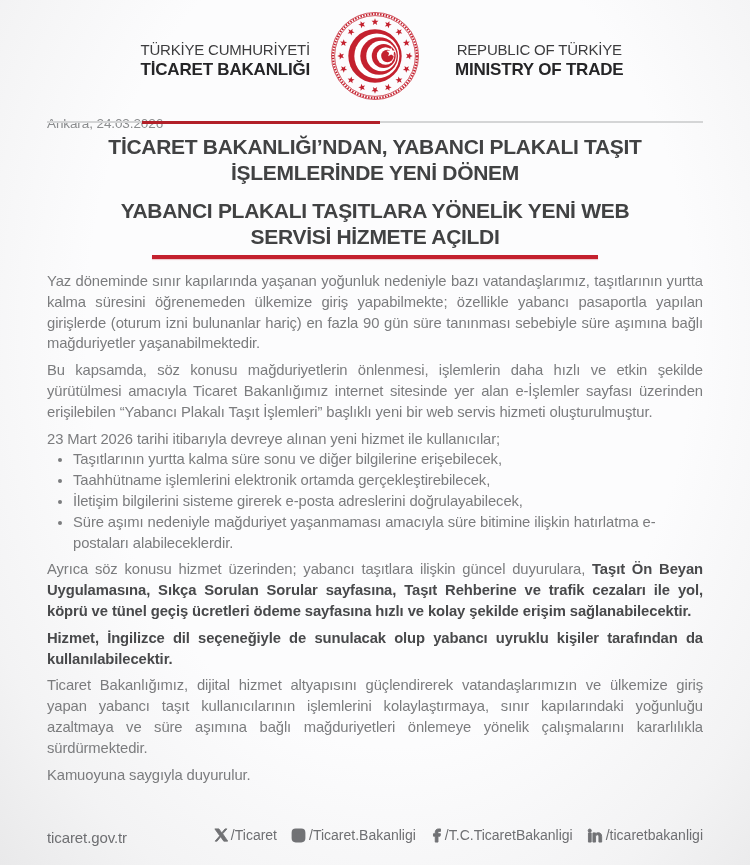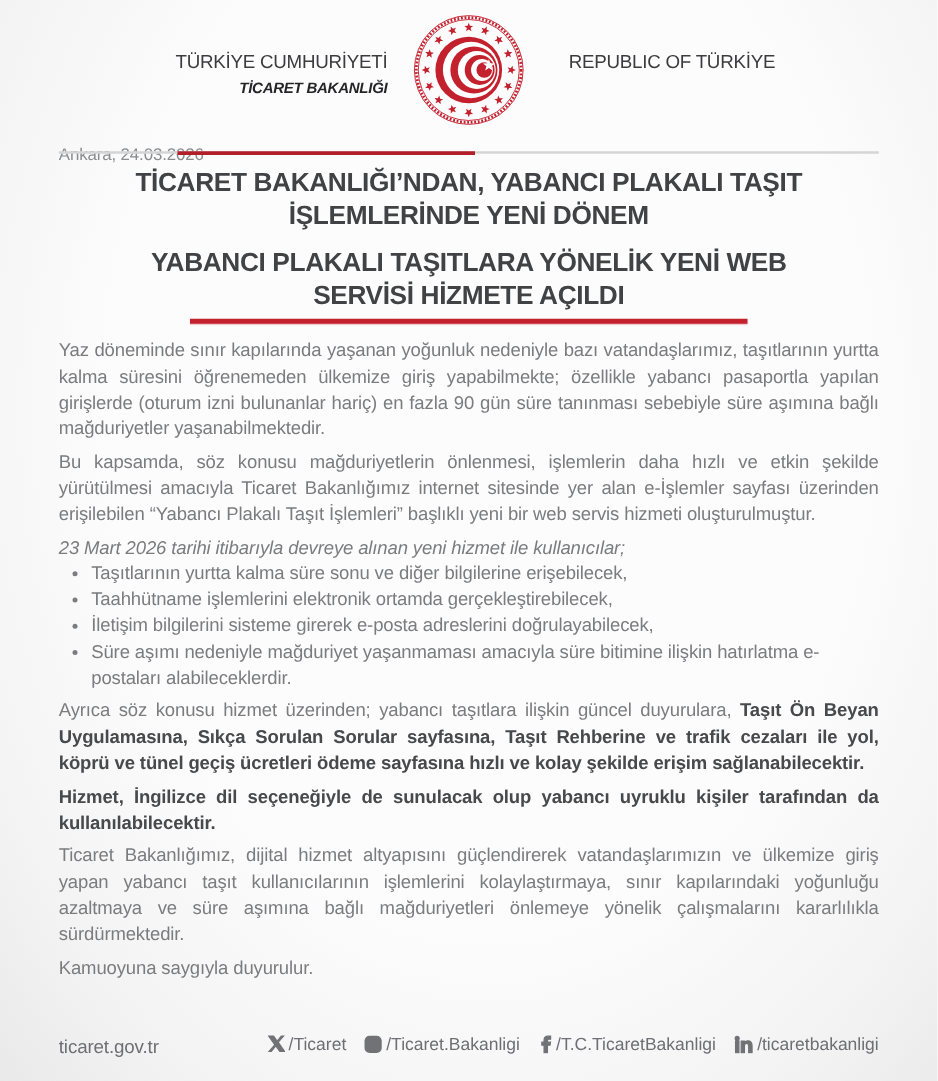--- a/index.html
+++ b/index.html
@@ -6,38 +6,38 @@
   body{font-family:"Liberation Sans","DejaVu Sans",sans-serif;}
   .page{
     position:relative;width:750px;height:865px;overflow:hidden;
     background:radial-gradient(ellipse at 52% 38%, #fcfcfd 55%, #f3f3f4 82%, #e9e9ea 100%);
   }
   
   .masthead{position:absolute;top:0;left:0;right:0;height:104px;}
   .m-left{position:absolute;right:440px;top:40px;text-align:right;color:#353537;}
   .m-right{position:absolute;left:455px;top:40px;text-align:center;color:#353537;}
   .m-line1{font-size:15px;letter-spacing:-0.2px;font-weight:400;line-height:19px;color:#3c3c3e;}
-  .m-line2{font-size:12px;letter-spacing:-0.2px;font-weight:700;line-height:22px;color:#252527;font-style:italic;}
+  .m-line2{font-size:17px;letter-spacing:-0.2px;font-weight:700;line-height:22px;color:#252527;}
   .logo-wrap{position:absolute;left:329px;top:10px;width:92px;height:92px;}
   
   .dateline{position:absolute;left:47px;top:116px;font-size:13.5px;color:#8a8c8e;letter-spacing:-0.1px;}
   .divider{position:absolute;left:47px;right:47px;top:121px;height:2px;background:#d4d5d6;}
   .divider-red{position:absolute;left:95px;top:-0.5px;width:238px;height:3px;background:#b21f28;}
   
   .content{position:absolute;left:47px;right:47px;top:134px;color:#7b7c7e;}
   h1,h2{
     margin:0;text-align:center;font-size:21px;line-height:26px;font-weight:700;
     color:#414243;letter-spacing:-0.3px;white-space:pre-line;
   }
   h1{margin-bottom:12px;}
   h2{margin-bottom:5px;}
   .red-rule{width:446px;height:4px;background:#c4212e;margin:0 auto 12px auto;box-shadow:0 1px 1px rgba(196,33,46,.25);}
   p{margin:0 0 6px 0;font-size:14.8px;line-height:20.8px;letter-spacing:-0.1px;}
   p.justify{text-align:justify;text-align-last:left;}
-  .list-intro{margin-bottom:0;font-style:italic;}
+  .list-intro{margin-bottom:0;}
   ul{margin:0 0 6px 0;padding:0 0 0 26px;}
   li{font-size:14.8px;line-height:20.8px;letter-spacing:-0.1px;}
   li::marker{color:#7b7c7e;}
   strong,.bold-p{font-weight:700;color:#48494b;}
   .closing{margin-top:0;}
   
   .footer{position:absolute;left:47px;right:47px;bottom:16px;height:22px;color:#6e6f72;}
   .site{position:absolute;left:0;top:2px;font-size:15px;letter-spacing:-0.1px;}
   .social{position:absolute;right:0;top:0;display:flex;gap:14px;}
   .social-item{display:flex;align-items:center;gap:3px;font-size:14px;color:#6e6f72;}
@@ -88,20 +88,21 @@
           <circle cx="9.5" r="13" fill="#c4212e"></circle>
           <circle cx="11.5" r="9.5" fill="#ffffff"></circle>
           <circle cx="13.5" r="6.8" fill="#c4212e"></circle>
           <use href="#st" transform="translate(17.5,-4) scale(1.35)" fill="#ffffff"></use>
         </g>
       </svg>
     </div>
 
     <div class="m-right">
       <div class="m-line1">REPUBLIC OF TÜRKİYE</div>
+      <div class="m-line2">MINISTRY OF TRADE</div>
     </div>
   </div>
 
   <div class="dateline">Ankara, 24.03.2026</div>
 
   <div class="divider">
     <span class="divider-red"></span>
   </div>
 
   <div class="content">

